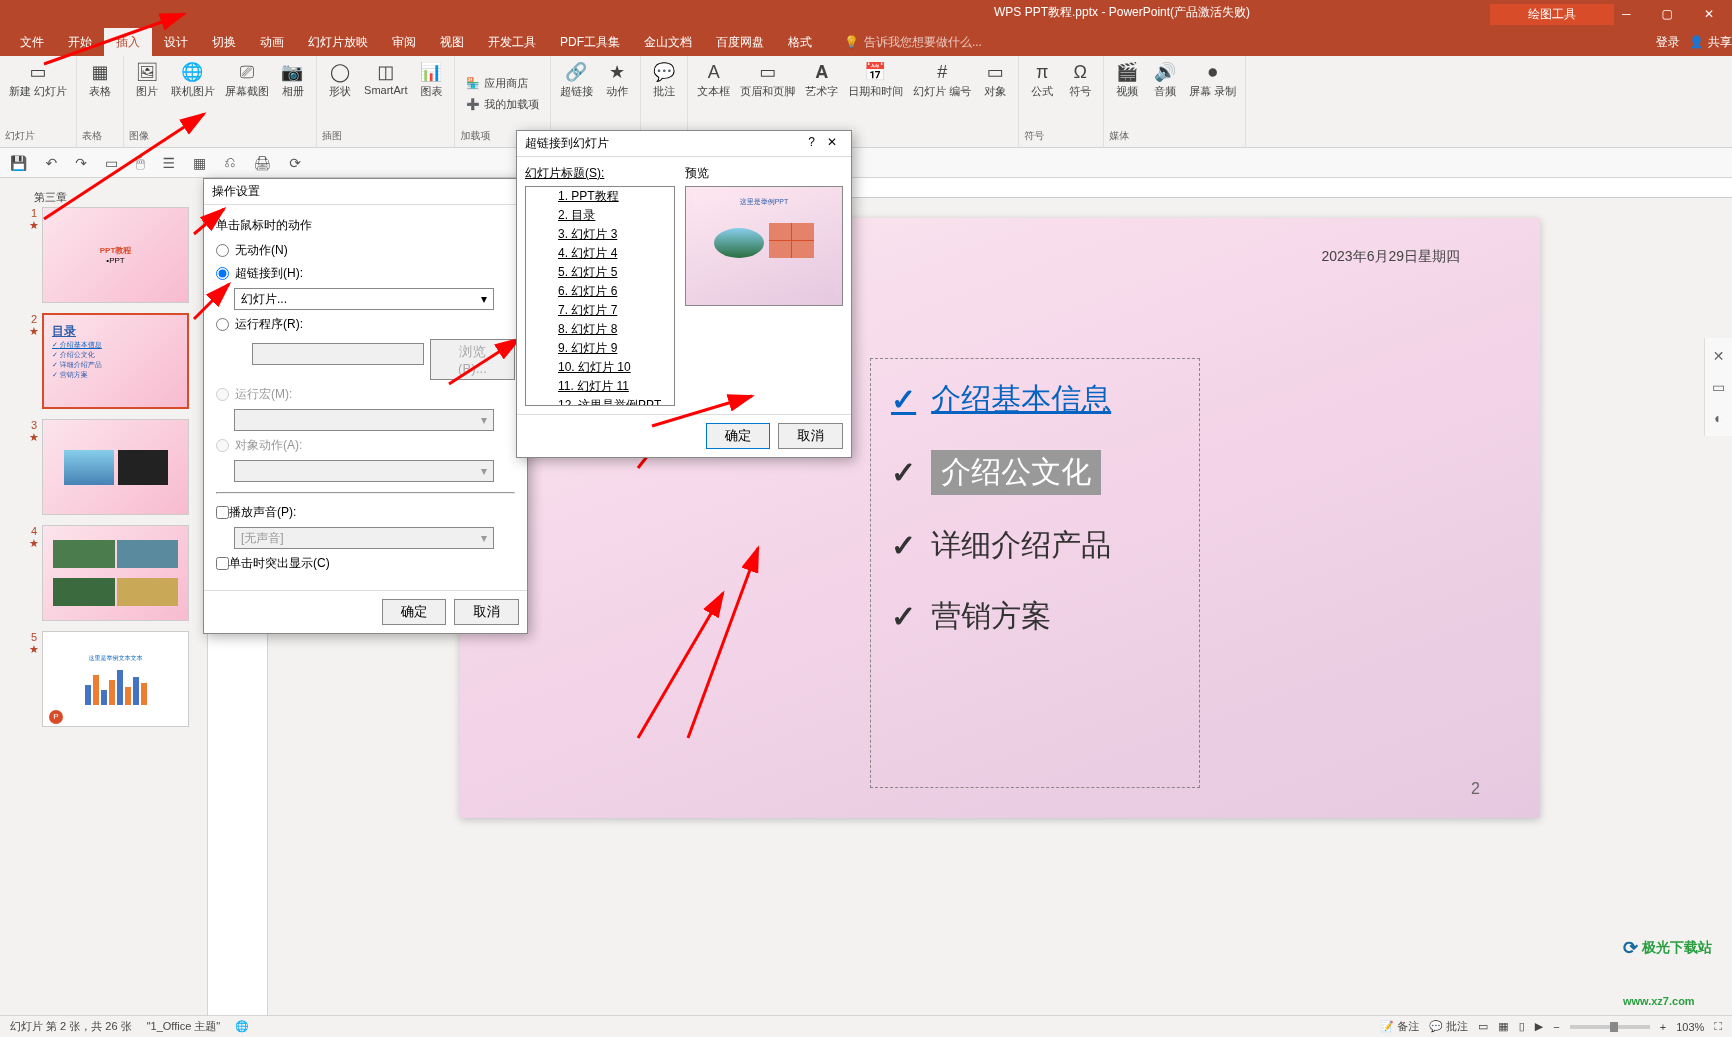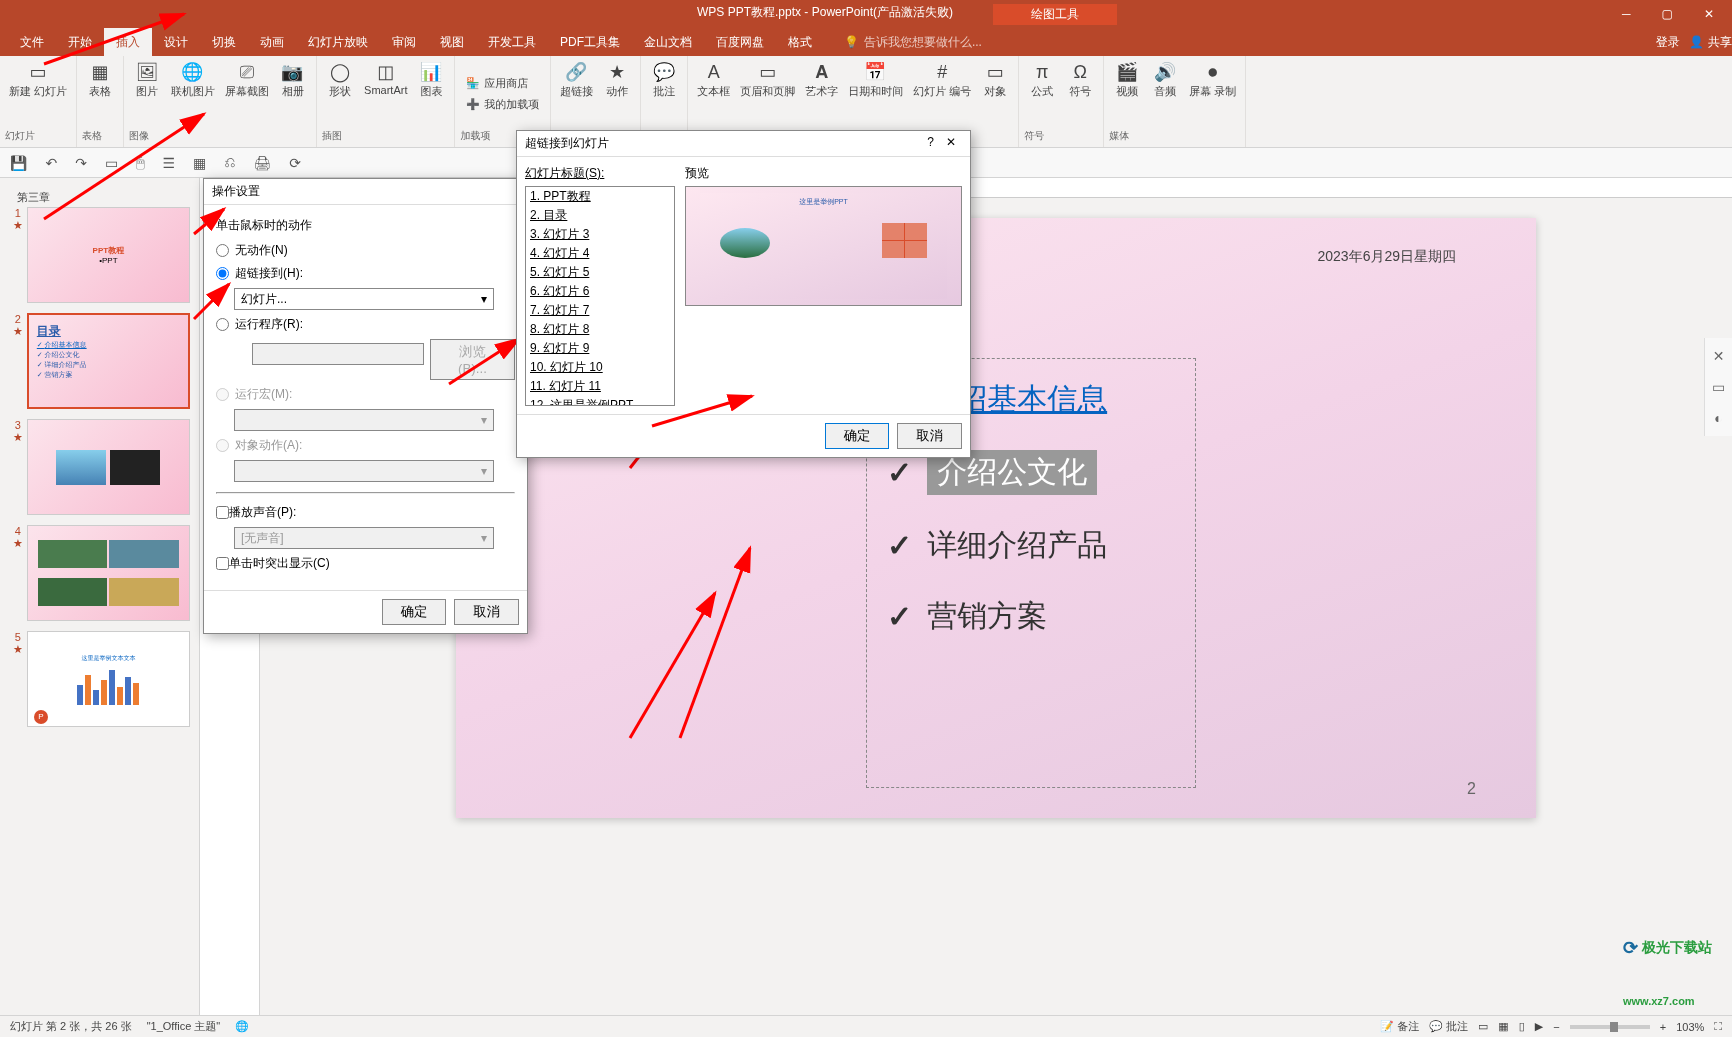--- a/index.html
+++ b/index.html
@@ -1,36 +1,36 @@
 <!DOCTYPE html>
 <html><head>
 <meta charset="utf-8">
 <style>
 * { margin: 0; padding: 0; box-sizing: border-box; font-family: "Microsoft YaHei", sans-serif; }
 body { background: #f3f2f1; overflow: hidden; }
 .title-bar { height: 28px; background: #b7472a; display: flex; align-items: center; color: #fff; font-size: 12px; }
 .title-bar .left { width: 200px; }
-.title-bar .center { flex: 1; display: flex; justify-content: center; }
+.title-bar .center { flex: 1; display: flex; justify-content: flex-end; gap: 200px; }
 .title-bar .right { display: flex; gap: 15px; padding-right: 10px; }
 .title-bar .ctrl { cursor: pointer; padding: 0 8px; }
 .menu-bar { height: 28px; background: #b7472a; display: flex; align-items: center; color: #fff; font-size: 12px; padding-left: 8px; }
 .menu-item { padding: 6px 12px; cursor: pointer; }
 .menu-item.active { background: #f3f2f1; color: #b7472a; }
 .menu-right { margin-left: auto; display: flex; align-items: center; gap: 10px; }
 .ribbon { height: 92px; background: #f3f2f1; display: flex; border-bottom: 1px solid #d4d4d4; }
 .ribbon-group { display: flex; flex-direction: column; border-right: 1px solid #e1dfdd; padding: 2px 5px; }
 .ribbon-items { display: flex; flex: 1; align-items: flex-start; gap: 2px; }
 .ribbon-btn { display: flex; flex-direction: column; align-items: center; justify-content: center; font-size: 11px; color: #444; padding: 2px 4px; cursor: pointer; min-width: 36px; }
 .ribbon-btn.small { flex-direction: row; font-size: 11px; min-width: auto; gap: 4px; padding: 2px 6px; }
 .ribbon-icon { width: 24px; height: 24px; display: flex; align-items: center; justify-content: center; font-size: 18px; }
 .ribbon-label { font-size: 10px; color: #666; padding-bottom: 2px; }
 .quick-bar { height: 30px; background: #f8f8f8; border-bottom: 1px solid #d4d4d4; display: flex; align-items: center; padding-left: 10px; gap: 18px; font-size: 14px; color: #555; }
 .quick-bar span { cursor: pointer; }
 .workspace { display: flex; height: calc(100vh - 28px - 28px - 92px - 30px - 22px); }
-.thumb-panel { width: 200px; background: #f3f2f1; border-right: 1px solid #d4d4d4; overflow-y: auto; padding: 10px 9px; }
+.thumb-panel { width: 200px; background: #f3f2f1; border-right: 1px solid #d4d4d4; overflow-y: auto; padding: 10px 18px; margin-left: 8px; }
 .section-label { font-size: 11px; margin: 2px 8px; color: #444; }
 .thumb-wrap { display: flex; margin-bottom: 10px; }
 .thumb-num { width: 18px; font-size: 11px; color: #b7472a; text-align: center; }
 .thumb { width: 165px; height: 96px; background: linear-gradient(135deg, #fce4ec, #f8bbd0); border: 1px solid #ccc; position: relative; }
 .thumb.selected { border: 2px solid #d94c2a; }
 .outline-panel { width: 60px; background: #fff; border-right: 1px solid #d4d4d4; padding-top: 10px; font-size: 10px; color: #444; }
 .outline-item { padding: 1px 4px; white-space: nowrap; overflow: hidden; }
 .canvas-area { flex: 1; background: #f3f2f1; position: relative; overflow: hidden; }
 .ruler-h { height: 20px; background: #fff; border-bottom: 1px solid #ccc; font-size: 8px; display: flex; }
 .slide-canvas { margin: 20px auto; width: 1080px; height: 600px; background: linear-gradient(160deg, #fde7f0 0%, #f3d4e8 50%, #e6c9e0 100%); box-shadow: 0 2px 8px rgba(0,0,0,0.2); position: relative; }
@@ -49,25 +49,25 @@
 .dialog-tab.active { background: #fff; border: 1px solid #ccc; border-bottom: 1px solid #fff; margin-bottom: -1px; }
 .dialog-body { padding: 12px; }
 .radio-row { display: flex; align-items: center; margin: 6px 0; }
 .radio-row input[type=radio] { margin-right: 6px; }
 .combobox { width: 260px; height: 22px; border: 1px solid #888; padding: 2px 6px; background: #fff; display: flex; justify-content: space-between; align-items: center; margin: 4px 0 4px 18px; }
 .combobox.disabled { background: #f0f0f0; color: #999; }
 .btn { padding: 3px 18px; border: 1px solid #888; background: #f0f0f0; cursor: pointer; }
 .btn.disabled { color: #aaa; }
 .dialog-buttons { display: flex; justify-content: flex-end; gap: 8px; padding: 8px; border-top: 1px solid #ddd; }
 #dialog-action { left: 203px; top: 178px; width: 325px; }
-#dialog-link { left: 516px; top: 130px; width: 455px; }
+#dialog-link { left: 516px; top: 130px; width: 336px; }
 .link-body { display: flex; padding: 8px; gap: 10px; }
 .link-col { flex: 1; }
 .link-label { margin-bottom: 4px; font-size: 12px; }
-.listbox { border: 1px solid #888; height: 220px; overflow-y: auto; font-size: 12px; }
+.listbox { border: 1px solid #888; height: 220px; overflow-y: auto; font-size: 12px; padding-left: 28px; }
 .listbox-item { padding: 1px 4px; cursor: pointer; }
 .preview-box { border: 1px solid #888; height: 120px; background: linear-gradient(160deg, #fde7f0, #e6c9e0); display: flex; align-items: center; justify-content: center; }
 .status-bar { height: 22px; background: #f3f2f1; border-top: 1px solid #d4d4d4; display: flex; align-items: center; font-size: 11px; color: #444; padding: 0 10px; }
 .status-right { margin-left: auto; display: flex; align-items: center; gap: 10px; }
 .arrow { position: absolute; pointer-events: none; }
 .arrow-line { stroke: #ff0000; stroke-width: 3; fill: none; }
 .arrow-head { fill: #ff0000; }
 .watermark { position: absolute; bottom: 30px; right: 20px; font-size: 14px; color: #2a9d3f; font-weight: bold; }
 .thumb-content { font-size: 7px; padding: 8px; color: #2a5caa; }
 .thumb-inner { position: absolute; inset: 0; display: flex; flex-direction: column; align-items: center; justify-content: center; font-size: 8px; }

